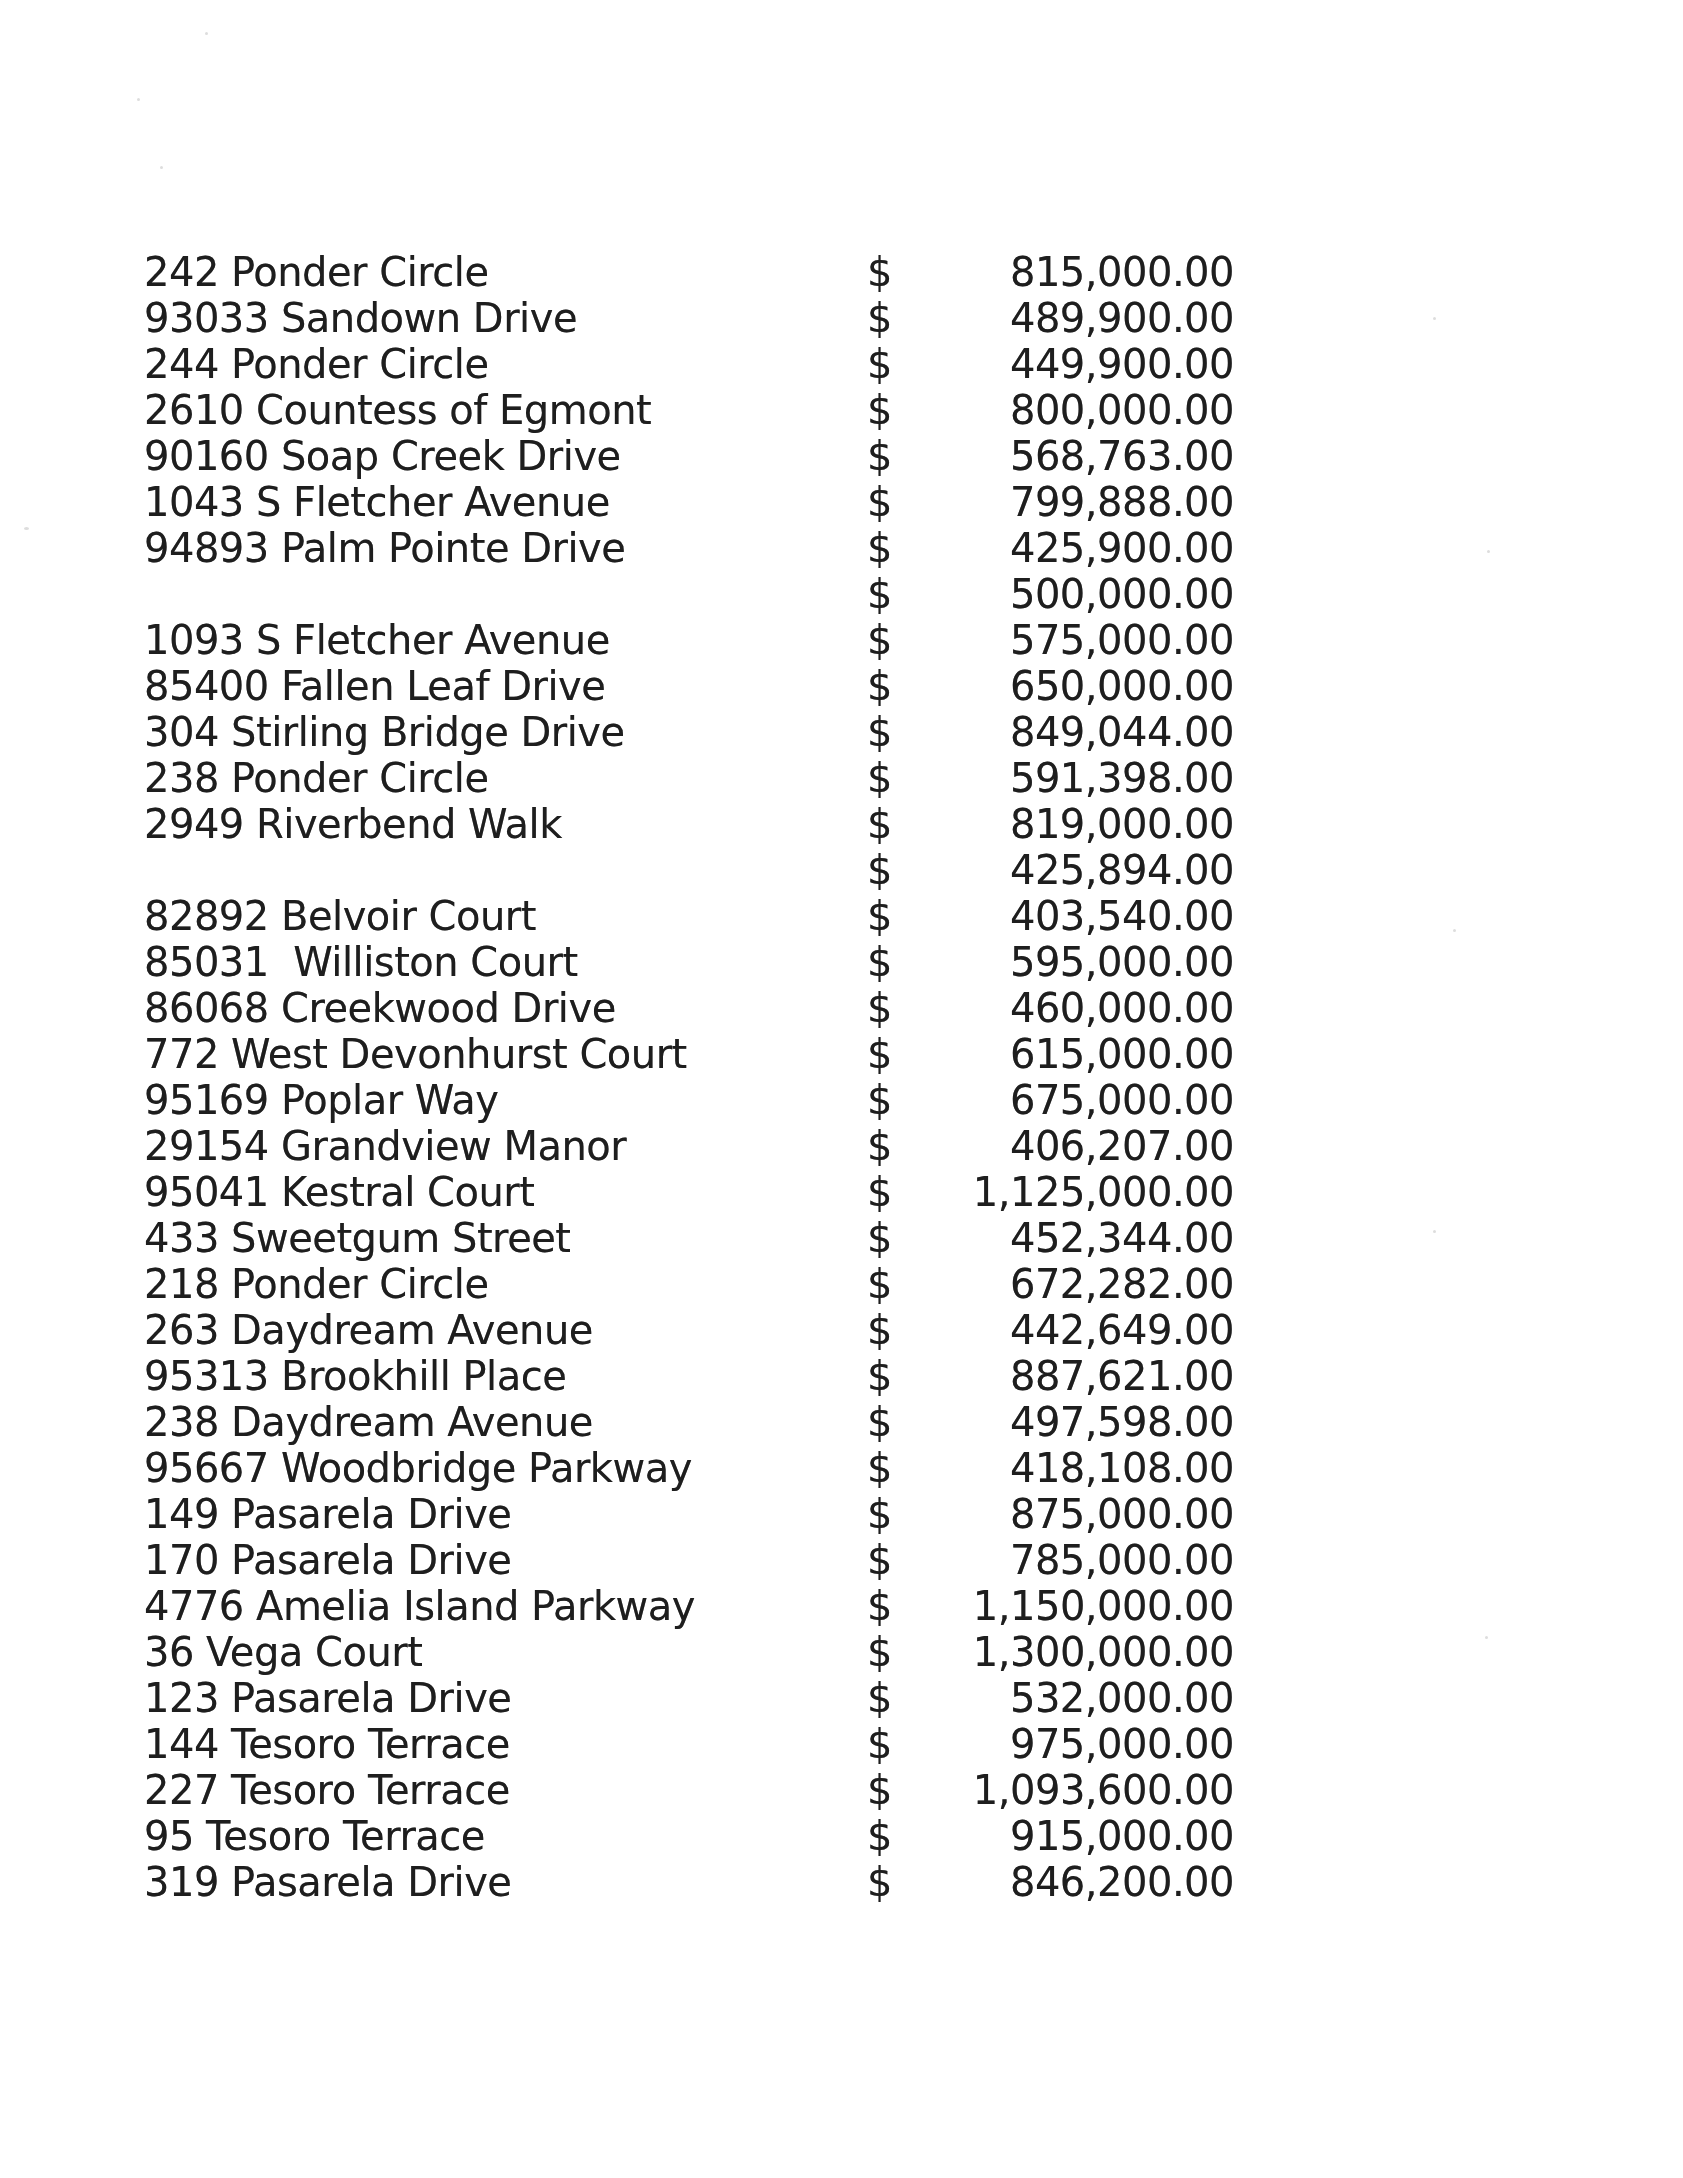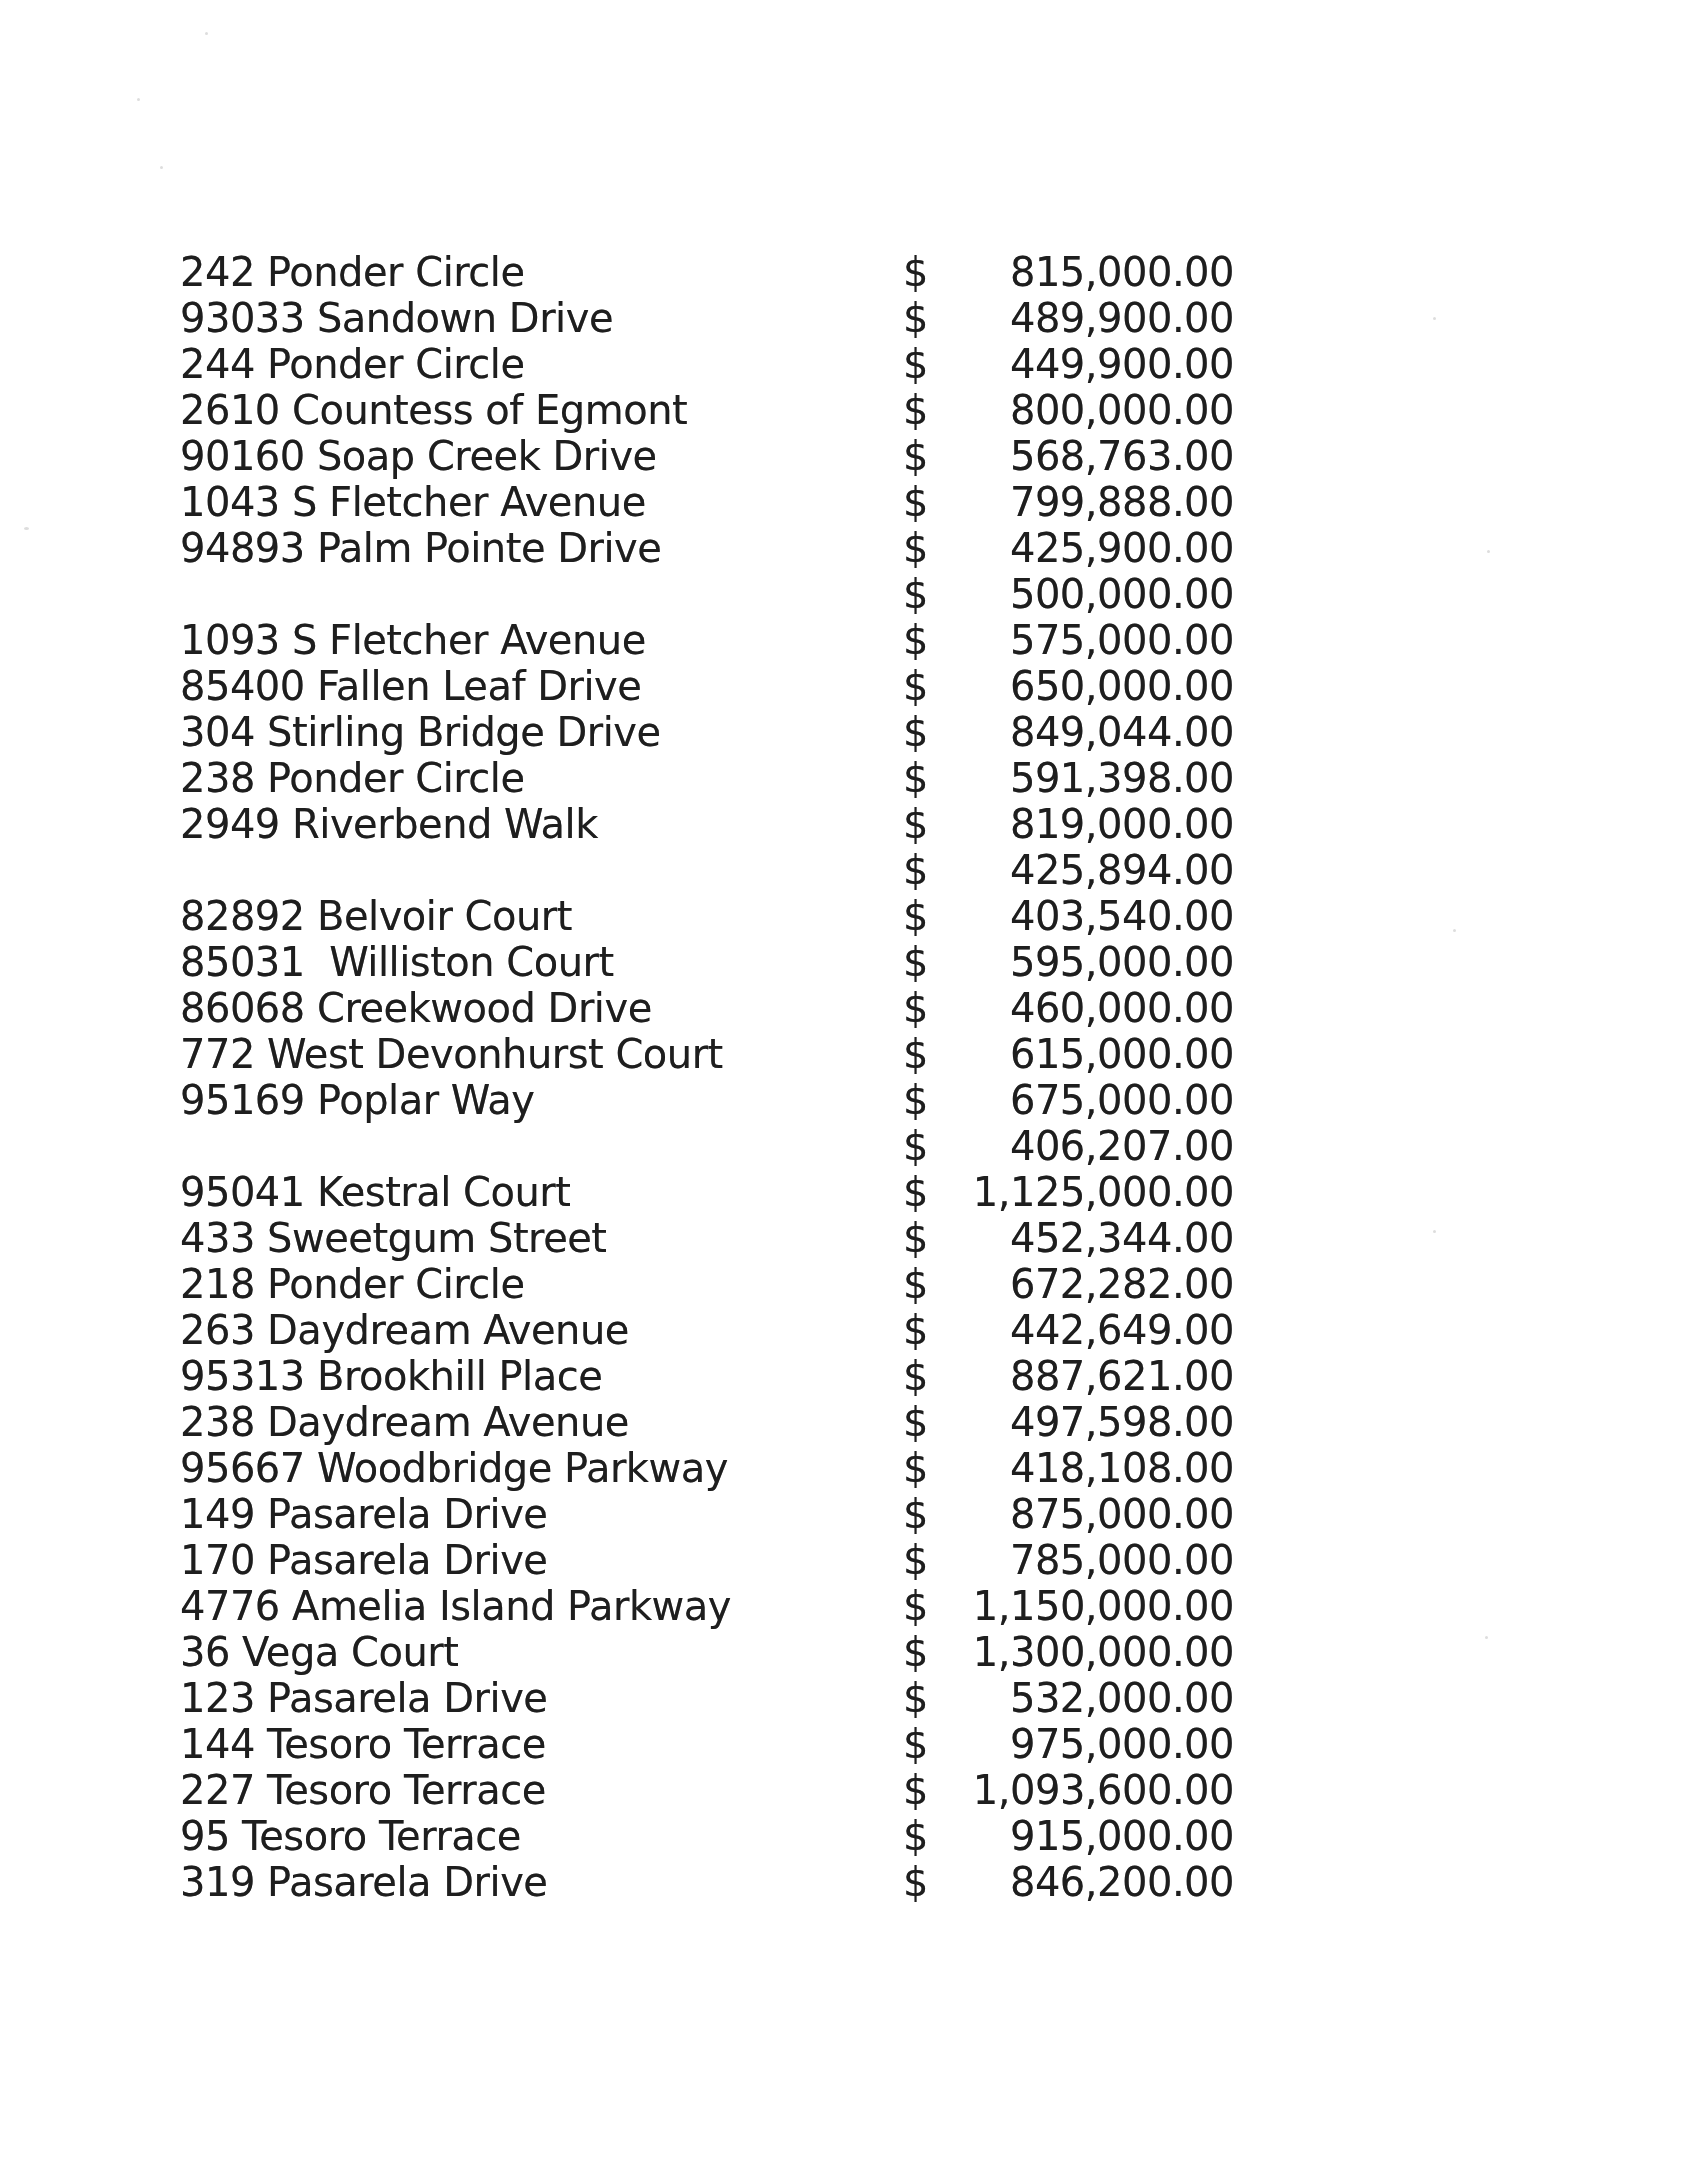--- a/index.html
+++ b/index.html
@@ -17,21 +17,20 @@
   }
   .list {
     position: absolute;
     top: 249px;
     left: 144px;
     width: 1094px;
   }
   .row {
     position: relative;
     height: 46px;
-    margin-left: 36px;
   }
   .row span {
     white-space: pre;
     font-size: 40px;
     line-height: 46px;
     color: #1e1e1e;
     letter-spacing: -0.5px;
     
     text-shadow: 0 0 0.6px rgba(30, 30, 30, 0.55);
   }
@@ -170,20 +169,21 @@
       <span class="amount">615,000.00</span>
     </div>
 
     <div class="row">
       <span class="address">95169 Poplar Way</span>
       <span class="currency">$</span>
       <span class="amount">675,000.00</span>
     </div>
 
     <div class="row">
+      <span class="address">29154 Grandview Manor</span>
       <span class="currency">$</span>
       <span class="amount">406,207.00</span>
     </div>
 
     <div class="row">
       <span class="address">95041 Kestral Court</span>
       <span class="currency">$</span>
       <span class="amount">1,125,000.00</span>
     </div>
 

